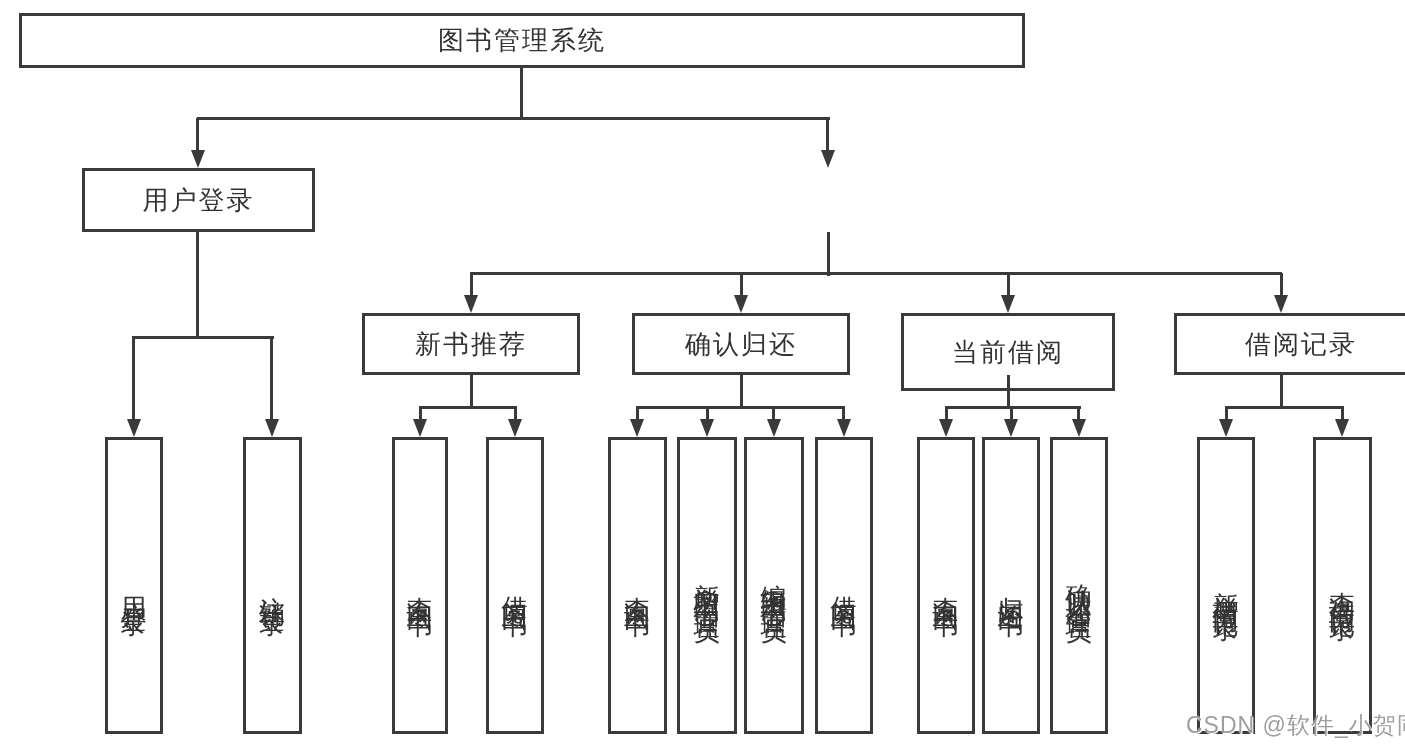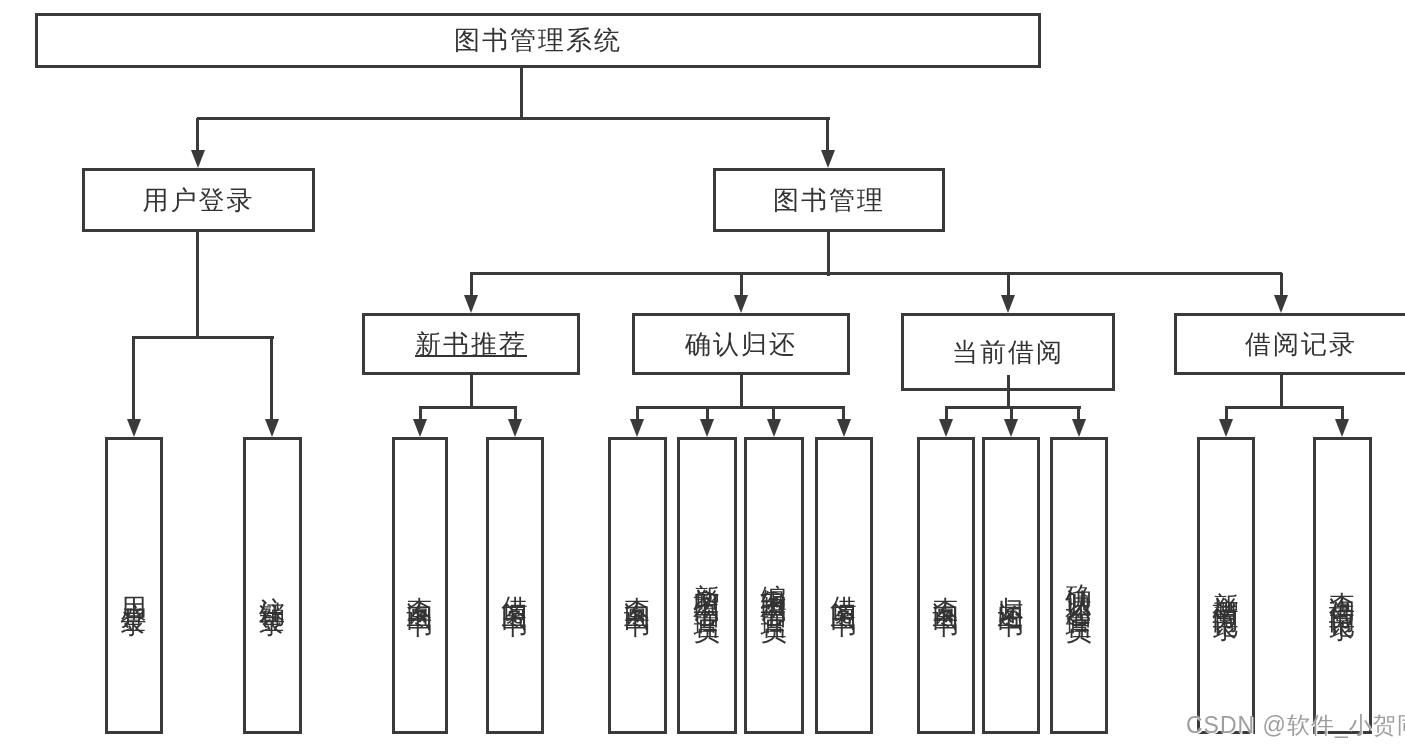--- a/index.html
+++ b/index.html
@@ -54,27 +54,26 @@
     z-index:9;
     text-shadow:1px 1px 0 #ffffff,0 0 2px #ffffff;
     white-space:nowrap;
   }
 </style>
 </head>
 <body>
 
 <div id="canvas">
 
-  <div class="box" style="left:19px;top:13px;width:1006px;height:55px;margin-left:16px;">图书管理系统</div>
+  <div class="box" style="left:19px;top:13px;width:1006px;height:55px;">图书管理系统</div>
 
   <div class="box" style="left:82px;top:168px;width:233px;height:64px;">用户登录</div>
 
-  <div class="box" style="left:713px;top:168px;width:232px;height:64px;">图书管理</div>
 
-  <div class="box" style="left:362px;top:313px;width:218px;height:62px;text-decoration:underline;">新书推荐</div>
+  <div class="box" style="left:362px;top:313px;width:218px;height:62px;">新书推荐</div>
 
   <div class="box" style="left:632px;top:313px;width:218px;height:62px;">确认归还</div>
 
   <div class="box" style="left:901px;top:313px;width:214px;height:78px;">当前借阅</div>
 
   <div class="box" style="left:1174px;top:313px;width:254px;height:62px;">借阅记录</div>
 
   <div class="box leaf" style="left:105px;top:437px;width:58px;height:297px;">用户登录</div>
   <div class="box leaf" style="left:243px;top:437px;width:59px;height:297px;">注销登录</div>
 

